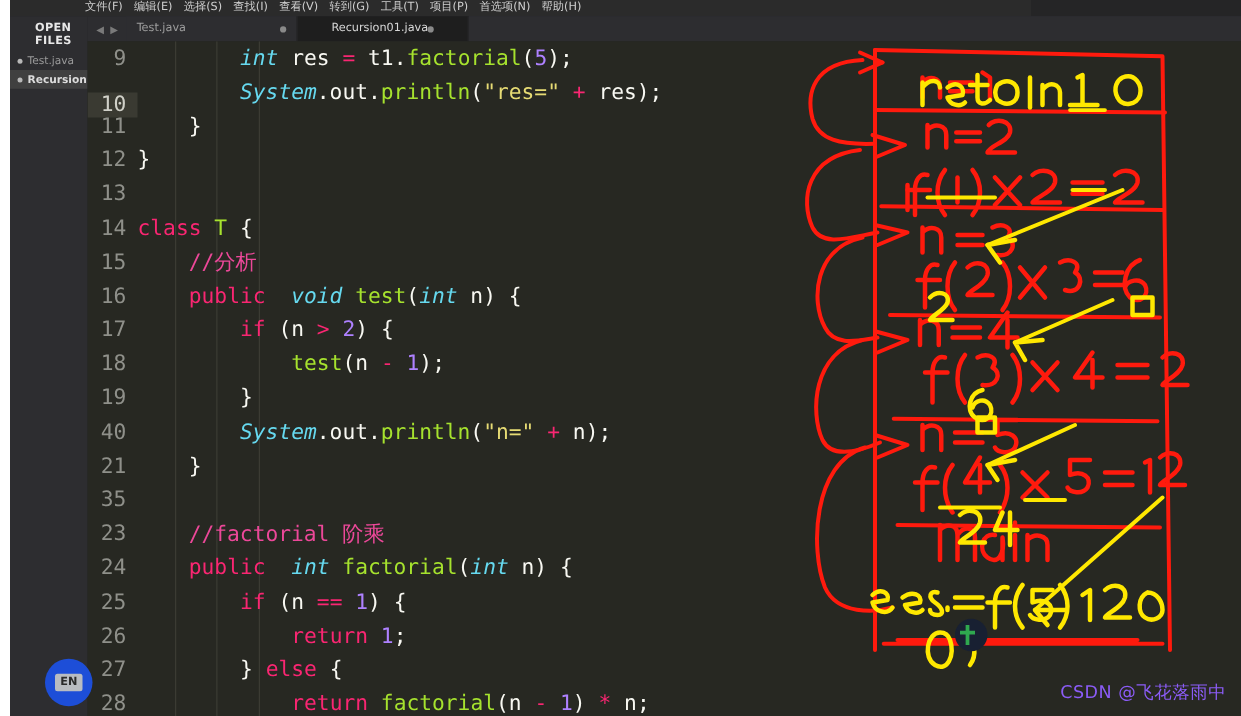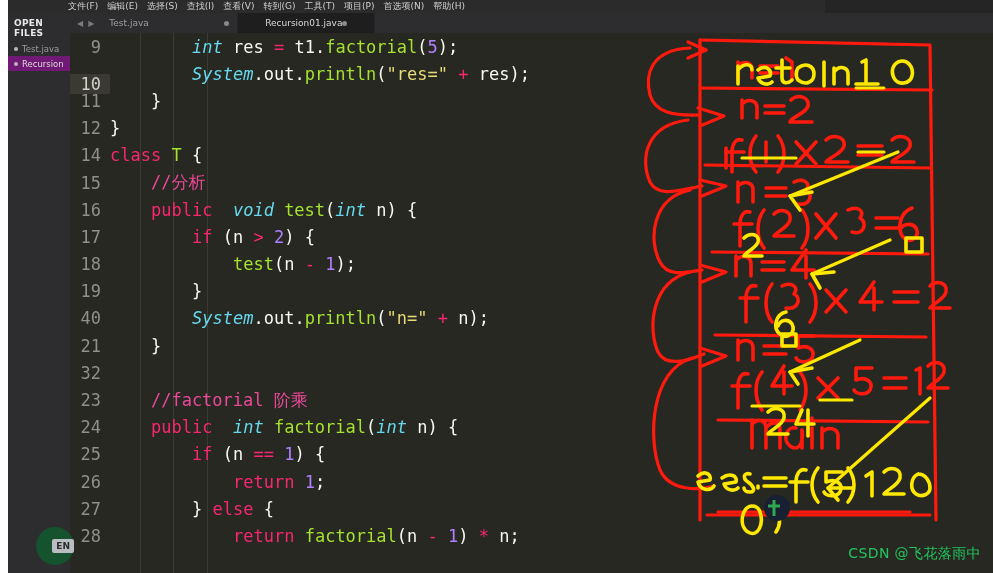--- a/index.html
+++ b/index.html
@@ -12,24 +12,24 @@
 
   
   .menubar{position:absolute;left:8px;top:0;width:817px;height:13px;background:#2b2b2b;
            display:flex;align-items:center;padding-left:60px;box-sizing:border-box;}
   .menu-item{color:#cfcfcf;font-size:9px;line-height:13px;margin-right:9px;white-space:nowrap;
              font-family:"DejaVu Sans",sans-serif;}
 
   
   .sidebar{position:absolute;left:8px;top:13px;width:62px;height:560px;background:#2d2d30;}
   .sidebar-title{color:#e8e8e8;font-size:9px;font-weight:bold;letter-spacing:.3px;
-                 padding:5px 4px 3px 6px;font-family:"DejaVu Sans",sans-serif;}
+                 padding:5px 4px 3px 20px;font-family:"DejaVu Sans",sans-serif;}
   .sb-item{display:flex;align-items:center;height:15px;padding-left:6px;color:#9a9a9a;
            font-size:8.5px;font-family:"DejaVu Sans",sans-serif;white-space:nowrap;overflow:hidden;}
-  .sb-item.active{background:#701a75;color:#dcdcdc;}
+  .sb-item.active{background:#404040;color:#dcdcdc;font-weight:bold;}
   .dot{width:4px;height:4px;border-radius:50%;background:#b8b8b8;margin-right:4px;flex:none;}
 
   
   .tabbar{position:absolute;left:70px;top:13px;width:923px;height:20px;background:#2d2d30;display:flex;align-items:stretch;}
   .tab-arrows{display:flex;align-items:center;gap:5px;padding:0 7px;color:#7a7a7a;font-size:8px;}
   .tab{display:flex;align-items:center;justify-content:space-between;width:137px;
        padding:0 8px;box-sizing:border-box;color:#9d9d9d;font-size:9px;
        font-family:"DejaVu Sans",sans-serif;background:#2d2d30;border-right:1px solid #252526;}
   .tab.active{background:#1e1e1e;color:#d8d8d8;justify-content:center;}
   .tab-dot{width:5px;height:5px;border-radius:50%;background:#8a8a8a;}
@@ -53,26 +53,26 @@
   .op{color:#f92672;}     
   .cm{color:#ec4899;}     
   .pl{color:#f8f8f2;} 
 
   .guide{position:absolute;top:0;width:1px;height:100%;background:#3b3b33;}
 
   
   .hw{position:absolute;left:0;top:0;width:993px;height:573px;pointer-events:none;}
 
   
-  .watermark{position:absolute;right:12px;bottom:10px;color:#22c55e;font-size:14px;
+  .watermark{position:absolute;right:12px;bottom:10px;color:#8b5cf6;font-size:14px;
              font-family:"DejaVu Sans",sans-serif;letter-spacing:.4px;}
 
   
   .ime{position:absolute;left:36px;bottom:8px;width:38px;height:38px;border-radius:50%;
-       background:#14532d;display:flex;align-items:center;justify-content:flex-end;}
+       background:#1d4ed8;display:flex;align-items:center;justify-content:center;}
   .ime-key{background:#b9bcc1;color:#2b2b2b;font-size:9px;font-weight:bold;border-radius:2px;
            padding:2px 4px;font-family:"DejaVu Sans",sans-serif;}
 </style>
 </head>
 <body>
 
 <div id="root">
 
   <div class="left-strip"></div>
 
@@ -136,20 +136,24 @@
         </div>
         <div class="code-row">
           <div class="ln">11</div>
           <div class="src"><span class="pl"> </span><span class="pl"> </span><span class="pl"> </span><span class="pl"> </span><span class="pl">}</span></div>
         </div>
         <div class="code-row">
           <div class="ln">12</div>
           <div class="src"><span class="pl">}</span></div>
         </div>
         <div class="code-row">
+          <div class="ln">13</div>
+          <div class="src"></div>
+        </div>
+        <div class="code-row">
           <div class="ln">14</div>
           <div class="src"><span class="k">class</span><span class="pl"> </span><span class="cls">T</span><span class="pl"> </span><span class="pl">{</span></div>
         </div>
         <div class="code-row">
           <div class="ln">15</div>
           <div class="src"><span class="cm">    //分析</span></div>
         </div>
         <div class="code-row">
           <div class="ln">16</div>
           <div class="src"><span class="pl"> </span><span class="pl"> </span><span class="pl"> </span><span class="pl"> </span><span class="k">public</span><span class="pl"> </span><span class="pl"> </span><span class="ty">void</span><span class="pl"> </span><span class="fn">test</span><span class="pl">(</span><span class="ty">int</span><span class="pl"> </span><span class="pl">n</span><span class="pl">)</span><span class="pl"> </span><span class="pl">{</span></div>
@@ -168,21 +172,21 @@
         </div>
         <div class="code-row">
           <div class="ln">40</div>
           <div class="src"><span class="pl"> </span><span class="pl"> </span><span class="pl"> </span><span class="pl"> </span><span class="pl"> </span><span class="pl"> </span><span class="pl"> </span><span class="pl"> </span><span class="ty">System</span><span class="pl">.</span><span class="pl">out</span><span class="pl">.</span><span class="fn">println</span><span class="pl">(</span><span class="str">"n="</span><span class="pl"> </span><span class="op">+</span><span class="pl"> </span><span class="pl">n</span><span class="pl">)</span><span class="pl">;</span></div>
         </div>
         <div class="code-row">
           <div class="ln">21</div>
           <div class="src"><span class="pl"> </span><span class="pl"> </span><span class="pl"> </span><span class="pl"> </span><span class="pl">}</span></div>
         </div>
         <div class="code-row">
-          <div class="ln">32</div>
+          <div class="ln">35</div>
           <div class="src"></div>
         </div>
         <div class="code-row">
           <div class="ln">23</div>
           <div class="src"><span class="cm">    //factorial 阶乘</span></div>
         </div>
         <div class="code-row">
           <div class="ln">24</div>
           <div class="src"><span class="pl"> </span><span class="pl"> </span><span class="pl"> </span><span class="pl"> </span><span class="k">public</span><span class="pl"> </span><span class="pl"> </span><span class="ty">int</span><span class="pl"> </span><span class="fn">factorial</span><span class="pl">(</span><span class="ty">int</span><span class="pl"> </span><span class="pl">n</span><span class="pl">)</span><span class="pl"> </span><span class="pl">{</span></div>
         </div>

